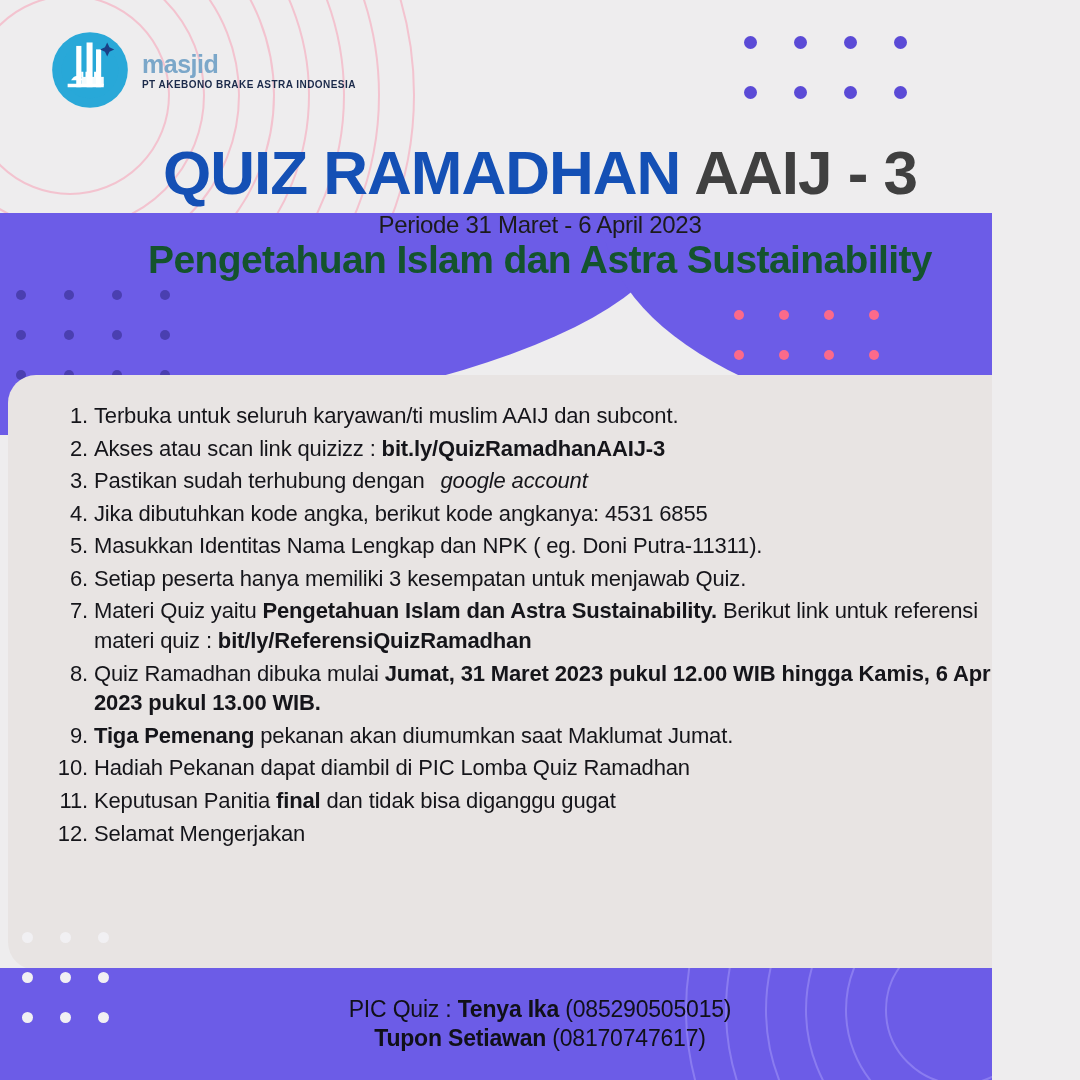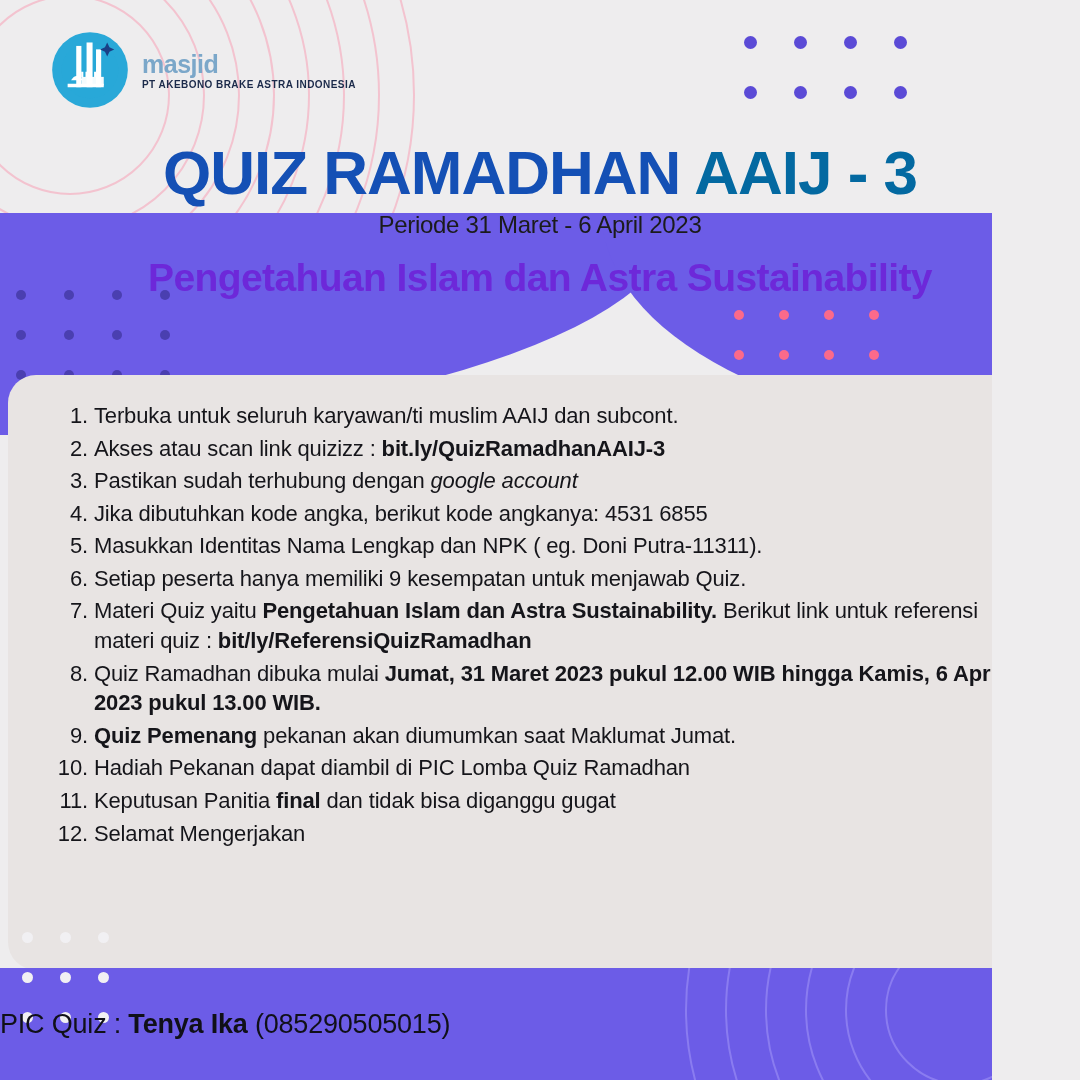--- a/index.html
+++ b/index.html
@@ -108,28 +108,28 @@
     font-size: 10px; font-weight: bold; color: #1b2a4a;
     letter-spacing: 0.45px; line-height: 1.25; margin-top: 2px;
   }
 
   
   .headings { position: absolute; left: 0; top: 140px; width: 1080px; text-align: center; }
   .title-main {
     font-size: 62px; font-weight: bold; letter-spacing: -1px;
     line-height: 1.05; color: #1450b5;
   }
-  .title-main .accent { color: #0369a1; text-align: right; }
+  .title-main .accent { color: #404040; text-align: right; }
   .periode {
     font-size: 24px; color: #1b1b1b; font-weight: normal;
     margin-top: 6px; letter-spacing: -0.3px;
   }
   .subtitle {
-    font-size: 39px; font-weight: bold; color: #6d28d9;
-    line-height: 1.08; margin-top: 18px; letter-spacing: -0.6px; text-align: center;
+    font-size: 39px; font-weight: bold; color: #14532d;
+    line-height: 1.08; letter-spacing: -0.6px; text-align: center;
   }
 
   
   .card {
     position: absolute;
     left: 8px; top: 375px;
     width: 1064px; height: 595px;
     background: #e8e4e3;
     border-radius: 28px;
     padding: 26px 34px 0 18px;
@@ -150,31 +150,31 @@
     letter-spacing: -0.15px;
   }
   ol.rules > li::before {
     content: counter(rule) ".";
     position: absolute;
     left: 0; top: 0;
     width: 62px;
     text-align: right;
   }
   ol.rules b { font-weight: bold; }
-  ol.rules i { font-style: italic; }
+  ol.rules i { font-style: italic; margin-left: 10px; }
 
   
   .footer {
     position: absolute;
     left: 0; bottom: 0; width: 1080px; height: 112px;
     display: flex; flex-direction: column;
-    justify-content: center;
+    align-items: center; justify-content: center;
     gap: 2px;
     color: #101018;
-    font-size: 27px;
+    font-size: 23px;
     z-index: 5;
   }
   .footer .line { letter-spacing: -0.2px; }
   .footer b { font-weight: bold; }
 </style>
 </head>
 <body>
 
 <div class="poster">
 
@@ -268,24 +268,24 @@
     <div class="subtitle">Pengetahuan Islam dan Astra Sustainability</div>
   </div>
 
   <div class="card">
     <ol class="rules">
         <li>Terbuka untuk seluruh karyawan/ti muslim AAIJ dan subcont.</li>
         <li>Akses atau scan link quizizz : <b>bit.ly/QuizRamadhanAAIJ-3</b></li>
         <li>Pastikan sudah terhubung dengan <i>google account</i></li>
         <li>Jika dibutuhkan kode angka, berikut kode angkanya: 4531 6855</li>
         <li>Masukkan Identitas Nama Lengkap dan NPK ( eg. Doni Putra-11311).</li>
-        <li>Setiap peserta hanya memiliki 9 kesempatan untuk menjawab Quiz.</li>
+        <li>Setiap peserta hanya memiliki 3 kesempatan untuk menjawab Quiz.</li>
         <li>Materi Quiz yaitu <b>Pengetahuan Islam dan Astra Sustainability.</b> Berikut link untuk referensi materi quiz : <b>bit/ly/ReferensiQuizRamadhan</b></li>
         <li>Quiz Ramadhan dibuka mulai <b>Jumat, 31 Maret 2023 pukul 12.00 WIB hingga Kamis, 6 April 2023 pukul 13.00 WIB.</b></li>
-        <li><b>Quiz Pemenang</b> pekanan akan diumumkan saat Maklumat Jumat.</li>
+        <li><b>Tiga Pemenang</b> pekanan akan diumumkan saat Maklumat Jumat.</li>
         <li>Hadiah Pekanan dapat diambil di PIC Lomba Quiz Ramadhan</li>
         <li>Keputusan Panitia <b>final</b> dan tidak bisa diganggu gugat</li>
         <li>Selamat Mengerjakan</li>
       </ol>
   </div>
 
   <div class="deco band-bottom">
     <div class="arcs-bottom-right">
       <span style="width:150px;height:150px"></span>
       <span style="width:230px;height:230px"></span>
@@ -303,15 +303,16 @@
     <i></i>
       <i></i>
       <i></i>
     <i></i>
       <i></i>
       <i></i>
   </div>
 
   <div class="footer">
     <div class="line">PIC Quiz : <b>Tenya Ika</b> (085290505015)</div>
+    <div class="line"><b>Tupon Setiawan</b> (08170747617)</div>
   </div>
 
 </div>
 
 </body></html>

